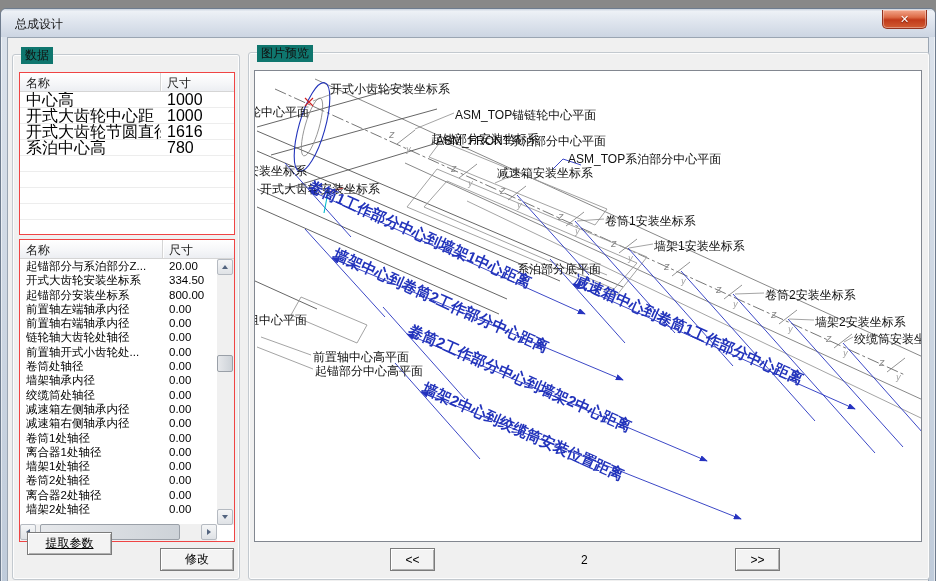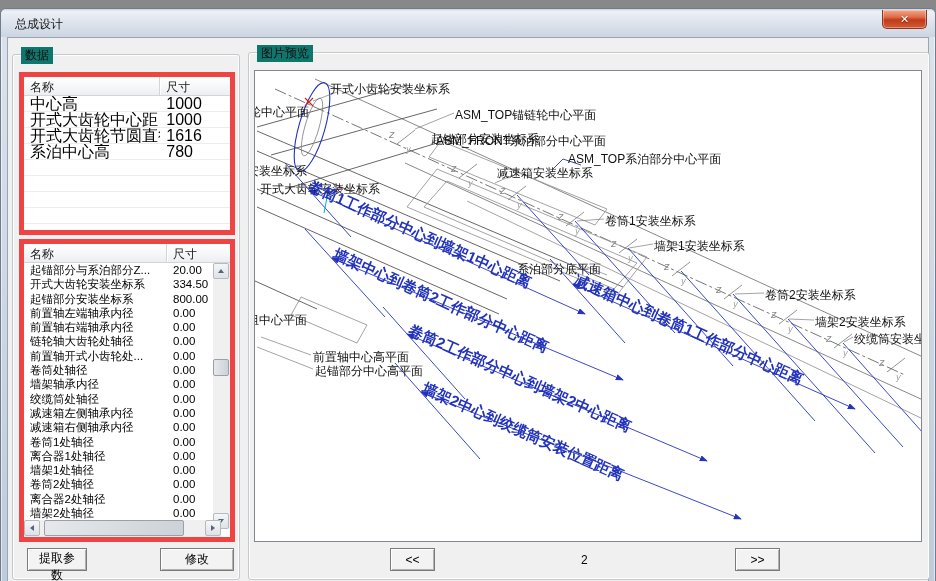--- a/index.html
+++ b/index.html
@@ -15,21 +15,21 @@
   #title{position:absolute;left:14px;top:7px;font-size:12px;color:#151515;}
   #closebtn{position:absolute;right:8px;top:1px;width:45px;height:19px;
     border:1px solid #93321f;border-top:none;border-radius:0 0 5px 5px;
     background:linear-gradient(180deg,#f3a78d 0%,#dd6b47 40%,#c13a1a 55%,#d15c33 100%);
     color:#fff;text-align:center;font-size:11px;font-weight:bold;line-height:18px;
     text-shadow:0 1px 1px #7a1d08;cursor:pointer;box-shadow:inset 0 0 0 1px rgba(255,255,255,.35);}
   #client{position:absolute;left:6px;top:28px;width:922px;height:545px;background:#f0f0f0;border:1px solid #9aa5b2;}
   .groupbox{position:absolute;border:1px solid #c3c9cf;border-radius:3px;box-shadow:inset 0 0 0 1px #fdfdfd;}
   .grouplabel{position:absolute;top:-8px;left:8px;background:#0f766e;padding:0 4px;font-size:12px;color:#111;}
   
-  .listview{position:absolute;background:#fff;border:5px solid #ef4444;overflow:hidden;}
+  .listview{position:absolute;background:#fff;border:1px solid #ef4444;overflow:hidden;}
   .lv-head{display:flex;height:19px;background:linear-gradient(180deg,#ffffff,#f5f6f8 60%,#eceef2);border-bottom:1px solid #d5d5d5;}
   .lv-h{font-size:12px;color:#1a1a1a;padding:2px 0 0 6px;}
   .lv-h.first{border-right:1px solid #d5d5d5;box-shadow:1px 0 0 #ffffff;}
   .t1 .lv-h.first,.t1 .td.c0{width:141px;}
   .t1 .lv-h.second,.t1 .td.c1{width:72px;}
   .t2 .lv-h.first,.t2 .td.c0{width:143px;}
   .t2 .lv-h.second,.t2 .td.c1{width:54px;}
   .lv-body{position:relative;overflow:hidden;}
   .t1 .lv-body{height:142px;background:repeating-linear-gradient(to bottom,transparent 0 15px,#ededed 15px 16px);}
   .t2 .lv-body{height:266px;width:197px;}
@@ -197,21 +197,21 @@
         <div class="sb-btn" style="left:0;top:0;">
             <span class="tri tri-lf"></span>
           </div>
         <div class="sb-thumb" style="left:20px;top:0;width:140px;height:16px;"></div>
         <div class="sb-btn" style="right:0;top:0;">
             <span class="tri tri-rt"></span>
           </div>
       </div>
     </div>
 
-    <button class="cbtn" style="left:19px;top:510px;width:60px;height:23px;">提取参数</button>
+    <button class="cbtn" style="left:19px;top:494px;width:85px;height:23px;text-decoration:underline;">提取参数</button>
     <button class="cbtn" style="left:152px;top:510px;width:74px;height:23px;">修改</button>
 
     <div class="groupbox" style="left:240px;top:14px;width:682px;height:528px;">
       <span class="grouplabel">图片预览</span>
     </div>
 
     <div id="preview">
       <svg id="drawing" width="668" height="472" viewBox="0 0 668 472">
         <defs>
           <marker id="ab" markerWidth="9" markerHeight="7" refX="8" refY="3.5" orient="auto">

